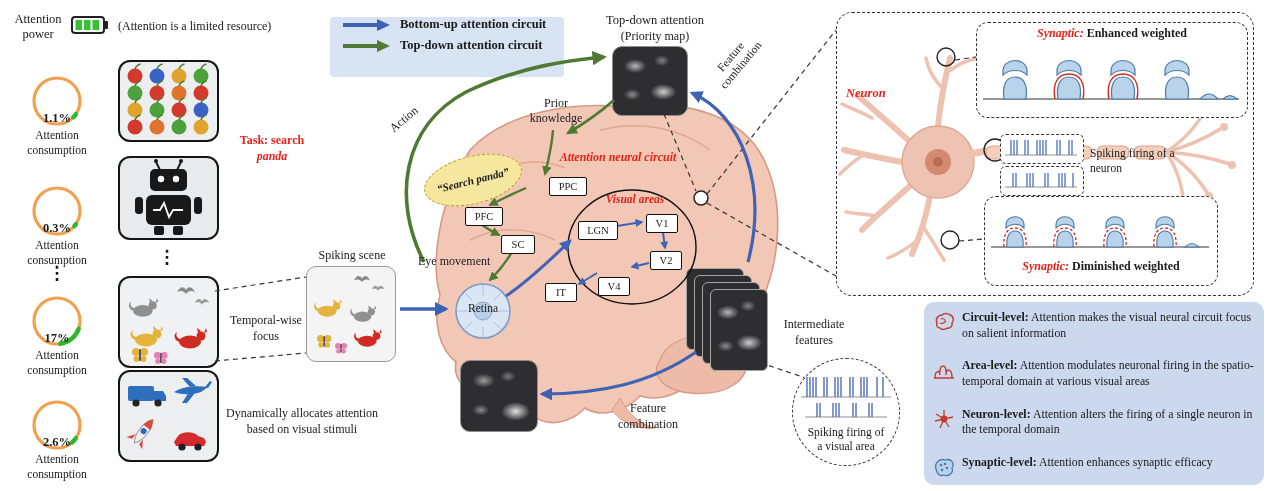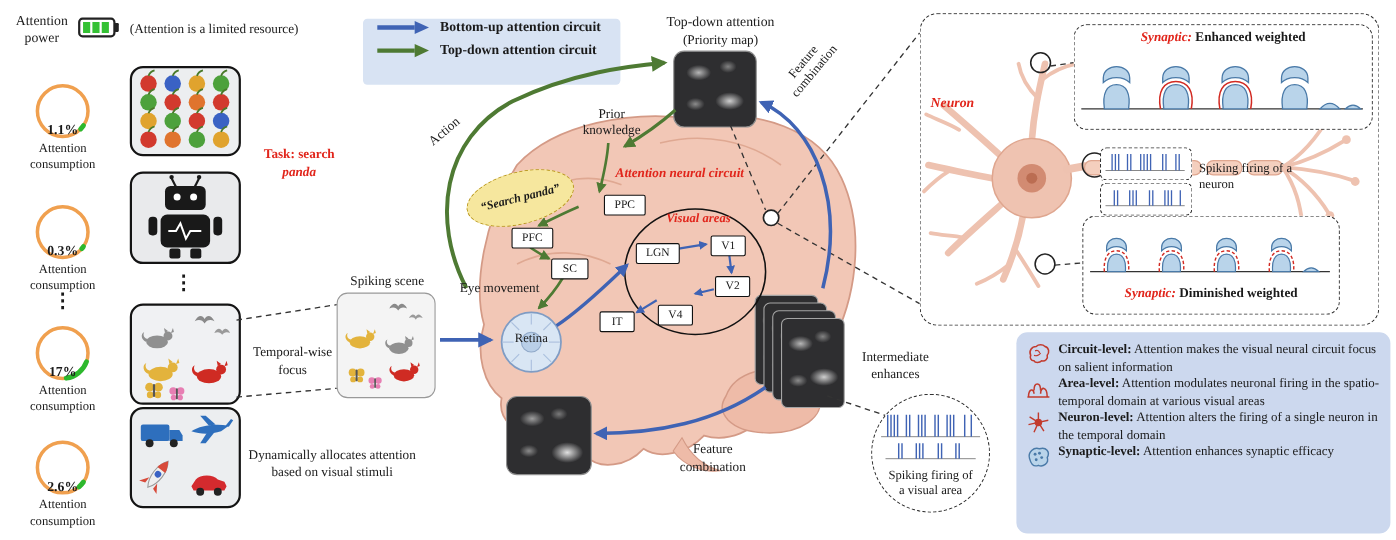--- a/index.html
+++ b/index.html
@@ -28,21 +28,21 @@
   .stackbox{border-radius:6px;border:1px solid #a5a5a5;}
   .rbox{position:absolute;height:17px;background:#fff;border:1.2px solid #111;border-radius:2px;
         display:flex;align-items:center;justify-content:center;font-size:10.5px;}
   .panda{position:absolute;left:423px;top:156px;width:98px;height:46px;background:#f6e79e;
          border:1.6px dashed #bb9a22;border-radius:50%;transform:rotate(-14deg);
          display:flex;align-items:center;justify-content:center;font-style:italic;font-weight:bold;font-size:11px;}
   .dashbox{position:absolute;background:#fff;border:1.5px dashed #333;}
   .dashcircle{position:absolute;left:792px;top:358px;width:108px;height:108px;background:#fff;
               border:1.6px dashed #333;border-radius:50%;box-sizing:border-box;}
   .levels{position:absolute;left:924px;top:302px;width:340px;height:183px;background:#ccd8ee;border-radius:10px;
-          box-sizing:border-box;padding:8px 10px 6px 8px;display:flex;flex-direction:column;}
+          box-sizing:border-box;padding:8px 10px 6px 8px;display:flex;flex-direction:column;justify-content:space-between;}
   .levelrow{display:flex;gap:6px;font-size:11.8px;line-height:1.32;}
   .levelrow .ic{flex:0 0 24px;}
   .scenebox{position:absolute;left:306px;top:266px;width:88px;height:94px;background:#f4f4f4;
             border:1.5px solid #999;border-radius:10px;overflow:hidden;}
 </style>
 </head>
 <body>
 
 <div class="canvas">
 
@@ -469,21 +469,21 @@
   <div class="abs tc s115" style="left:460px;top:302px;width:46px;">Retina</div>
 
 
   <div class="abs tc s12" style="left:600px;top:400px;width:96px;line-height:16px;">
     <div>Feature</div>
     <div>combination</div>
   </div>
 
   <div class="abs tc s12" style="left:768px;top:316px;width:92px;line-height:16px;">
     <div>Intermediate</div>
-    <div>enhances</div>
+    <div>features</div>
   </div>
 
   <div class="dashcircle">
     <svg width="104" height="56" viewBox="0 0 104 56" style="margin-top:8px;">
       <line x1="8" y1="30" x2="98" y2="30" stroke="#777" stroke-width="0.8"></line>
       <g stroke="#3f63b4" stroke-width="1.3">
         <line x1="14" y1="30" x2="14" y2="10"></line>
           <line x1="17" y1="30" x2="17" y2="10"></line>
           <line x1="20" y1="30" x2="20" y2="10"></line>
           <line x1="23" y1="30" x2="23" y2="10"></line>

